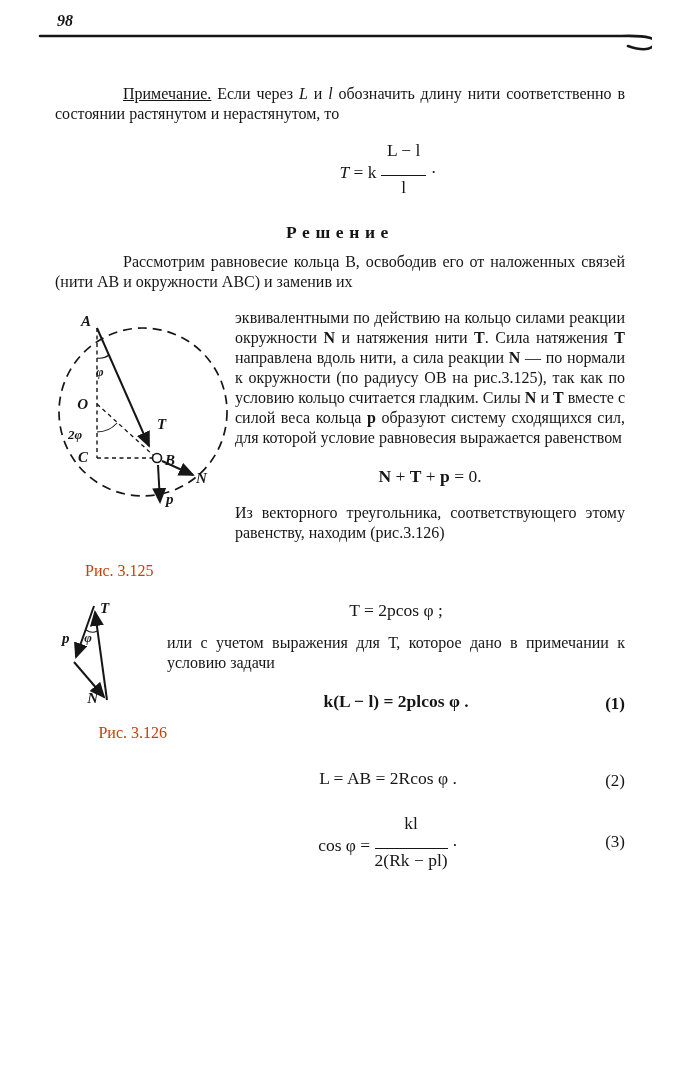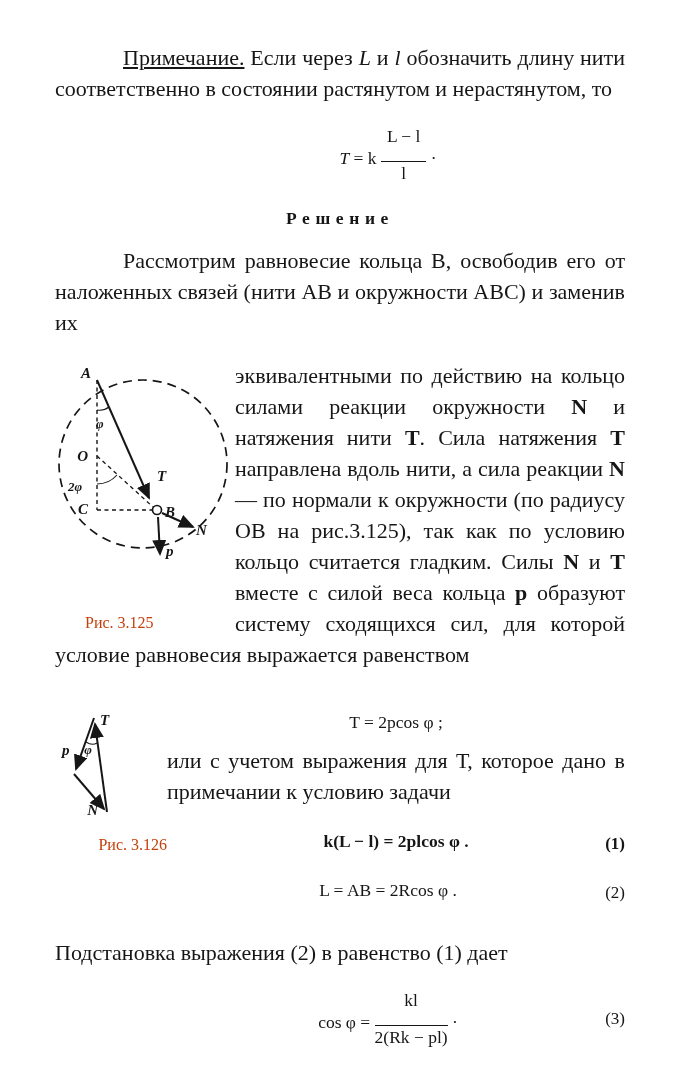--- a/index.html
+++ b/index.html
@@ -3,36 +3,36 @@
 <meta charset="utf-8">
 <style>
   html,body{margin:0;padding:0;}
   body{
     width:680px;height:1071px;overflow:hidden;background:#ffffff;color:#161616;
     font-family:"Liberation Serif", serif;
   }
   .page{padding:12px 55px 0 55px;}
   .pagenum{font-weight:bold;font-style:italic;font-size:16px;padding-left:2px;}
   .rule{display:block;margin-left:-17px;margin-top:2px;}
-  .para{font-size:22px;line-height:31px;text-align:justify;}
+  .para{font-size:16px;line-height:20px;text-align:justify;}
   .indent{text-indent:68px;}
   .noindent{text-indent:0;}
   .eq{font-size:17.5px;line-height:25px;}
   .center{text-align:center;}
   .shift{padding-left:96px;}
   .eqrow{position:relative;}
   .eqnum{position:absolute;right:0;top:2px;font-size:17px;font-style:normal;}
   .eqnum3{position:absolute;right:0;top:16px;font-size:17px;}
   .frac{display:inline-block;vertical-align:-15px;text-align:center;line-height:1.2;}
   .frac .num{display:block;border-bottom:1.4px solid #161616;padding:0 6px 14px;}
   .frac .den{display:block;padding-top:1px;}
   .heading{font-size:17.5px;letter-spacing:0.32em;text-align:center;margin:26px 0 0;}
   .note-p{margin-top:30px;}
   .fml-note{margin-top:4px;height:56px;}
-  .p1{margin-top:16px;}
+  .p1{margin-top:9px;}
   .wrapctx{margin-top:4px;}
   .fig125{float:left;width:180px;margin:4px 0 0;}
   .fig126{float:left;width:112px;margin:2px 0 0;}
   figure{margin:0;padding:0;}
   figcaption{font-size:16px;color:#c2410c;}
   .cap125{margin-top:6px;padding-left:30px;}
   .cap126{margin-top:12px;text-align:right;}
   .eqsum{margin:12px 0;}
   .p3{margin-top:14px;}
   .ctx2{margin-top:18px;}
@@ -45,20 +45,26 @@
   .eq3row{margin-top:22px;height:60px;}
   .clear{clear:both;height:0;}
   svg .figtext{font-family:"Liberation Serif", serif;font-style:italic;font-weight:bold;font-size:15px;fill:#161616;}
   svg .small{font-size:13px;}
 </style>
 </head>
 <body>
 
 <div class="page">
 
+  <header>
+    <div class="pagenum">98</div>
+    <svg class="rule" width="614" height="22" viewBox="0 0 614 22">
+      <path d="M2,4 L584,4 Q623,3 616,13 Q610,21 590,14" fill="none" stroke="#161616" stroke-width="2.6" stroke-linecap="round"></path>
+    </svg>
+  </header>
 
   <p class="para indent note-p"><span style="text-decoration: underline;">Примечание.</span><span> Если через </span><span style="font-style: italic;">L</span><span> и </span><span style="font-style: italic;">l</span><span> обозначить длину нити соответственно в состоянии растянутом и нерастянутом, то</span></p>
 
   <div class="eq center shift fml-note">
     <span><span style="font-style: italic;">T</span><span> = k</span></span>
     <span class="frac">
       <span class="num">L − l</span>
       <span class="den">l</span>
     </span>
     <span>·</span>
@@ -95,21 +101,23 @@
         <text class="figtext" x="141" y="171">N</text>
         <text class="figtext" x="111" y="192">p</text>
         <text class="figtext small" x="41" y="64">φ</text>
         <text class="figtext small" x="20" y="127" text-anchor="middle">2φ</text>
       </svg>
       <figcaption class="cap125">Рис. 3.125</figcaption>
     </figure>
 
     <p class="para"><span>эквивалентными по действию на кольцо силами реакции окружности </span><span style="font-weight: bold;">N</span><span> и натяжения нити </span><span style="font-weight: bold;">Т</span><span>. Сила натяжения </span><span style="font-weight: bold;">Т</span><span> направлена вдоль нити, а сила реакции </span><span style="font-weight: bold;">N</span><span> — по нормали к окружности (по радиусу ОВ на рис.3.125), так как по условию кольцо считается гладким. Силы </span><span style="font-weight: bold;">N</span><span> и </span><span style="font-weight: bold;">Т</span><span> вместе с силой веса кольца </span><span style="font-weight: bold;">р</span><span> образуют систему сходящихся сил, для которой условие равновесия выражается равенством</span></p>
 
+    <div class="eq center eqsum"><span style="font-weight: bold;">N</span><span> + </span><span style="font-weight: bold;">T</span><span> + </span><span style="font-weight: bold;">p</span><span> = 0.</span></div>
 
+    <p class="para noindent p3"><span>Из векторного треугольника, соответствующего этому равенству, находим (рис.3.126)</span></p>
 
     <div class="clear"></div>
   </div>
 
   <div class="ctx2">
 
     <figure class="fig126">
       <svg width="78" height="108" viewBox="0 0 78 108" style="margin-left:6px">
         <defs>
           <marker id="ar2" markerWidth="9" markerHeight="8" refX="7" refY="3.5" orient="auto">
@@ -139,21 +147,20 @@
 
     <div class="clear"></div>
   </div>
 
 
   <div class="eq eqrow eq2row">
     <div class="center shift"><span>L = AB =  2Rcos φ .</span></div>
     <span class="eqnum">(2)</span>
   </div>
 
-  <p class="para noindent p6"><span>Подстановка выражения (2) в равенство (1) дает</span></p>
 
   <div class="eq eqrow eq3row">
     <div class="center shift">
       <span><span>cos φ = </span></span>
       <span class="frac">
         <span class="num">kl</span>
         <span class="den">2(Rk − pl)</span>
       </span>
       <span>·</span>
     </div>

